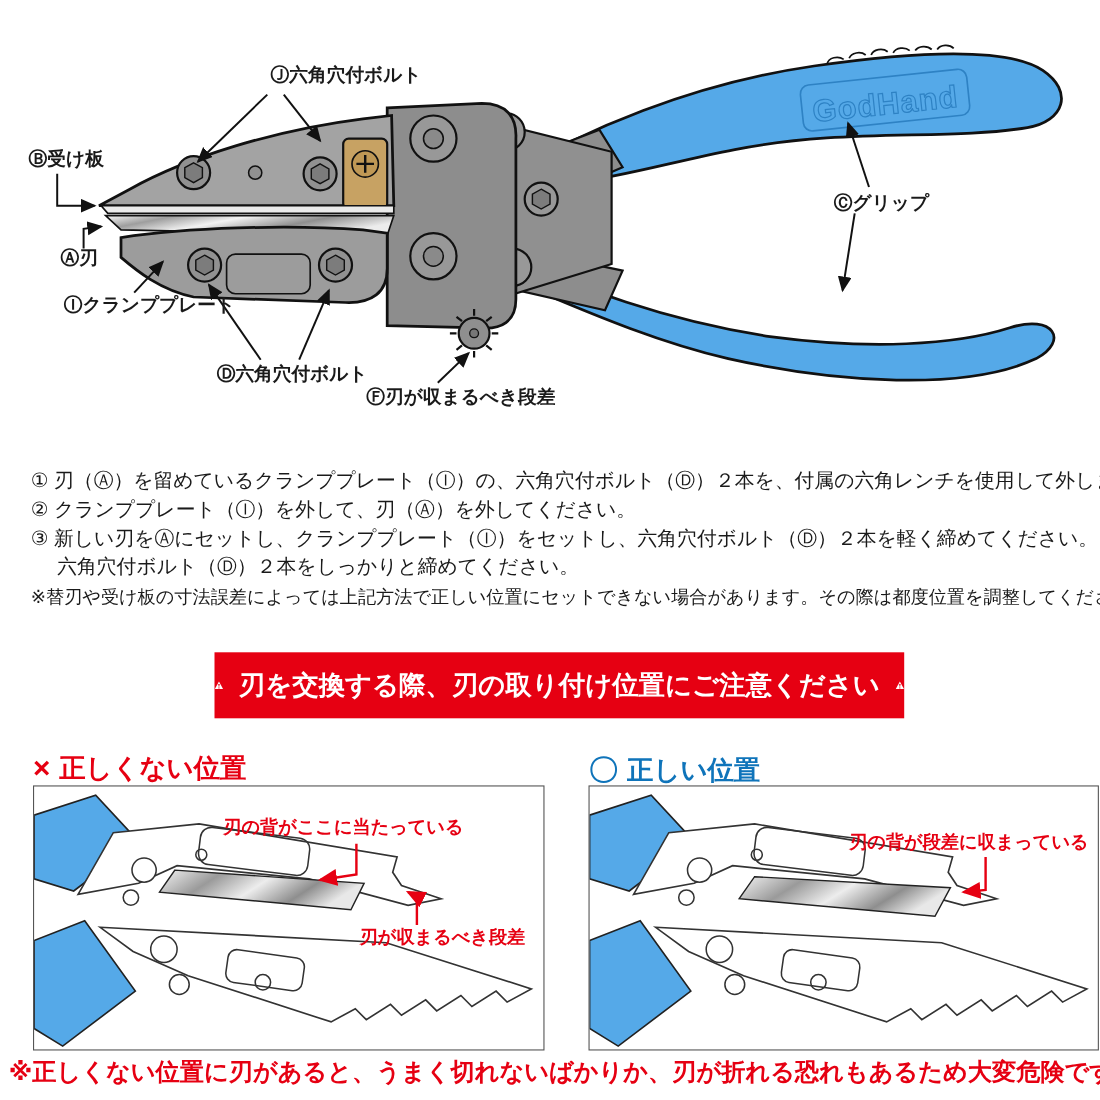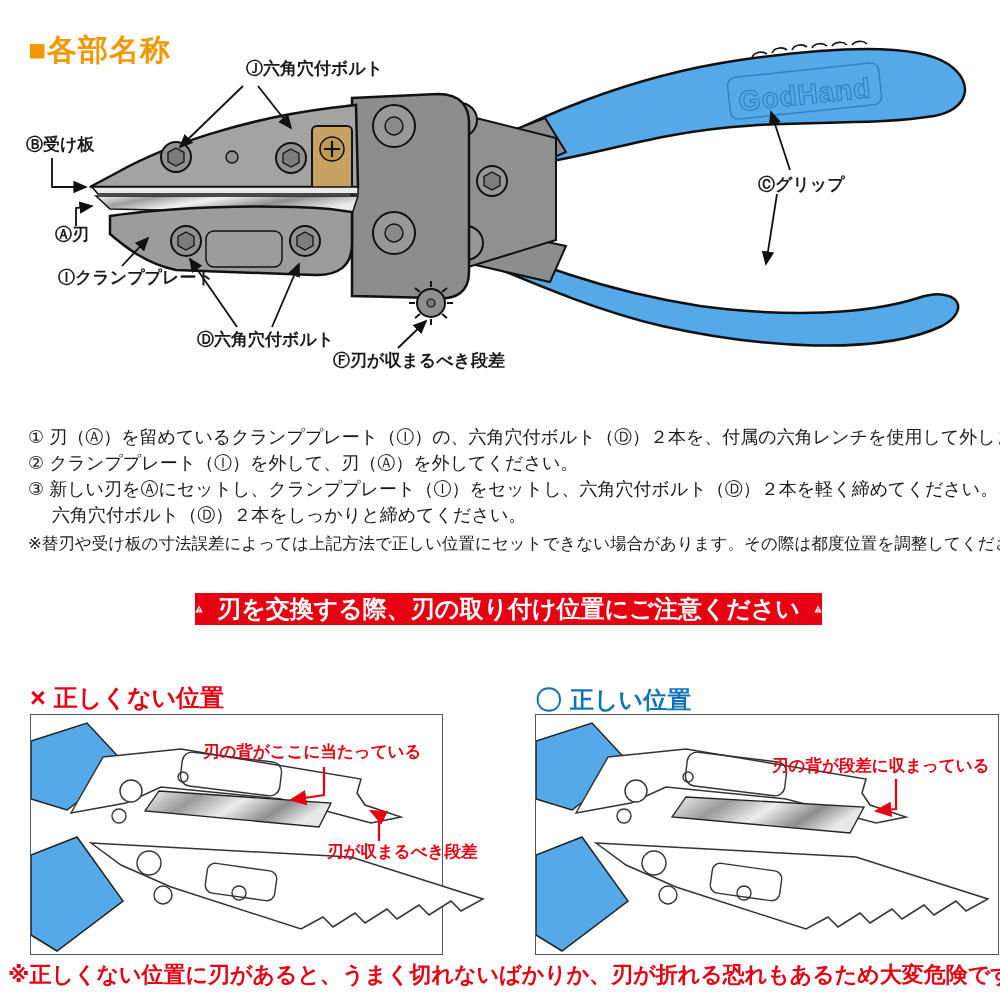--- a/index.html
+++ b/index.html
@@ -9,41 +9,40 @@
   
   .sec-title{font-size:30px;font-weight:bold;color:#f39800;letter-spacing:1px;}
   
   .part-label{font-size:17px;font-weight:600;color:#1a1a1a;white-space:nowrap;}
   
   .steps{left:28px;top:424px;width:960px;font-size:18px;line-height:26px;}
   .step{white-space:nowrap;}
   .step-cont{padding-left:24px;}
   .note{font-size:16.5px;margin-top:2px;white-space:nowrap;}
   
-  .banner{left:195px;top:593px;width:627px;height:32px;background:#e60012;
+  .banner{left:195px;top:593px;width:627px;height:60px;background:#e60012;
           display:flex;align-items:center;justify-content:center;gap:14px;}
   .banner-text{color:#fff;font-size:24px;font-weight:bold;white-space:nowrap;}
   
   .cmp-head{top:682px;font-size:24px;font-weight:bold;white-space:nowrap;display:flex;align-items:center;gap:8px;}
   .cmp-bad{left:30px;color:#e60012;}
   .cmp-good{left:535px;color:#0f74ba;}
   .cmp-mark{font-size:27px;font-weight:bold;}
-  .cmp-box{top:714px;width:413px;height:241px;border:1px solid #555;background:#fff;box-sizing:border-box;}
+  .cmp-box{top:714px;width:465px;height:241px;border:1px solid #555;background:#fff;box-sizing:border-box;}
   .box-left{left:30px;}
   .box-right{left:535px;width:464px;}
   .anno{position:absolute;color:#e60012;font-size:16.5px;font-weight:bold;white-space:nowrap;}
   
   .footer-warn{left:8px;top:960px;width:990px;color:#e60012;font-size:22px;font-weight:bold;white-space:nowrap;}
 </style>
 </head>
 <body>
 
 <div id="page">
 
-  <div class="abs sec-title" style="left:28px;top:30px;">■各部名称</div>
 
   <svg class="abs" style="left:0;top:0;" width="1000" height="400" viewBox="0 0 1000 400">
     <defs>
       <linearGradient id="gradBlade" x1="0" y1="0" x2="1" y2="0.35">
         <stop offset="0" stop-color="#fafafa"></stop>
           <stop offset="0.22" stop-color="#9e9e9e"></stop>
         <stop offset="0.45" stop-color="#f2f2f2"></stop>
           <stop offset="0.72" stop-color="#8f8f8f"></stop>
         <stop offset="1" stop-color="#ececec"></stop>
       </linearGradient>

